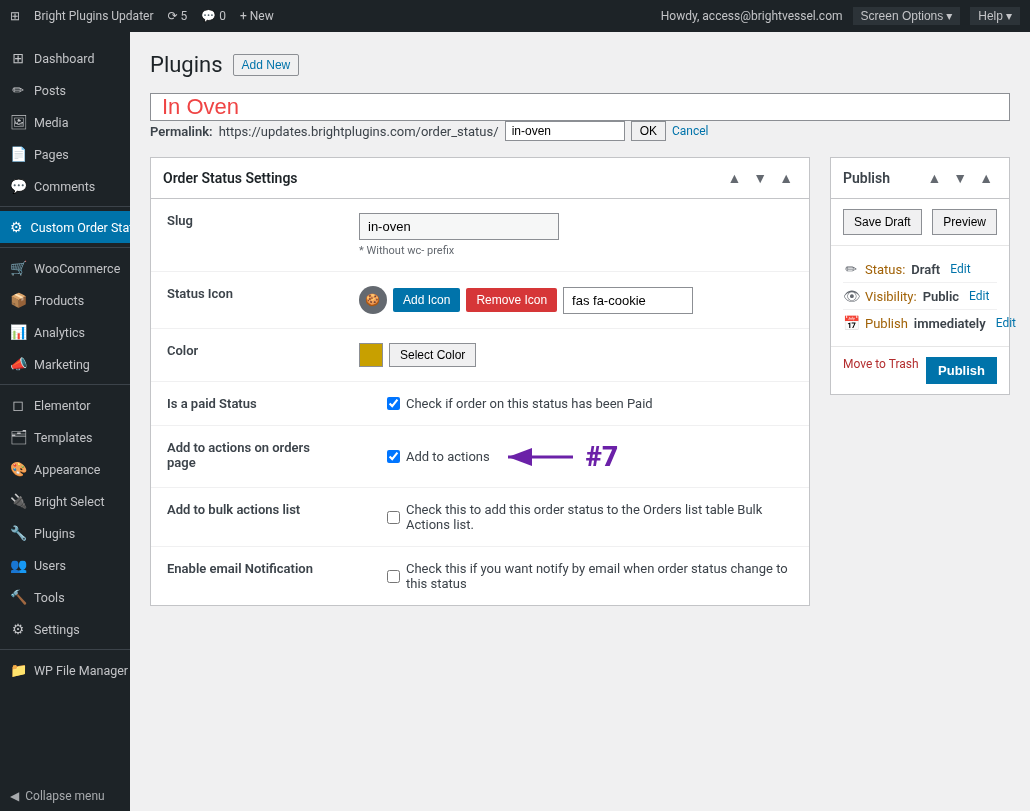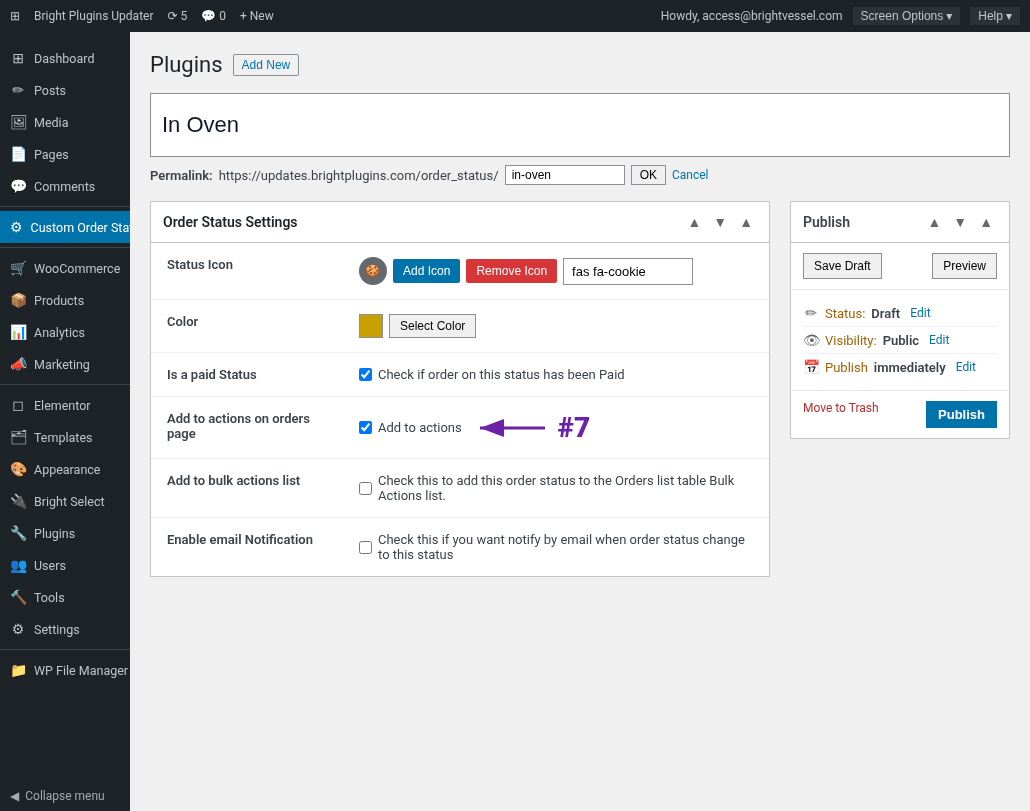--- a/index.html
+++ b/index.html
@@ -84,25 +84,24 @@
       padding: 3px 8px;
       font-size: 12px;
       cursor: pointer;
       border-radius: 2px;
     }
 
     
     .post-title-input {
       width: 100%;
       font-size: 22px;
-      padding: 18px 11px;
+      padding: 0 11px;
       border: 1px solid #8c8f94;
       background: #fff;
-      color: #0f172a;
-      margin-bottom: 8px;
+      color: #ef4444;
     }
 
     
     .permalink-row {
       display: flex;
       align-items: center;
       gap: 6px;
       font-size: 13px;
       margin-bottom: 16px;
       flex-wrap: wrap;
@@ -125,21 +124,21 @@
     .permalink-cancel-link { color: #0073aa; font-size: 12px; cursor: pointer; text-decoration: none; }
 
     
     .content-sidebar-wrap {
       display: flex;
       gap: 20px;
       align-items: flex-start;
     }
 
     .main-area { flex: 1; }
-    .side-area { width: 220px; flex-shrink: 0; }
+    .side-area { width: 180px; flex-shrink: 0; }
 
     
     .metabox {
       background: #fff;
       border: 1px solid #c3c4c7;
       margin-bottom: 16px;
     }
     .metabox-header {
       display: flex;
       align-items: center;
@@ -237,21 +236,21 @@
       border: 1px solid #8c8f94;
     }
     .select-color-btn {
       background: #f0f0f1;
       border: 1px solid #8c8f94;
       padding: 4px 10px;
       font-size: 12px;
       cursor: pointer;
     }
 
-    .checkbox-row { display: flex; align-items: center; gap: 6px; }
+    .checkbox-row { display: flex; align-items: center; gap: 6px; margin-left: 28px; }
     .checkbox-row input[type="checkbox"] { margin: 0; }
     .checkbox-row label { font-size: 13px; color: #3c434a; }
 
     
     .annotation-wrap {
       display: flex;
       align-items: center;
       gap: 8px;
     }
     .annotation-arrow {
@@ -488,20 +487,27 @@
             <div class="metabox-controls">
               <button class="metabox-ctrl-btn">▲</button>
               <button class="metabox-ctrl-btn">▼</button>
               <button class="metabox-ctrl-btn">▲</button>
             </div>
           </div>
 
           <table class="settings-table">
 
             <tbody>
+                <tr>
+              <th>Slug</th>
+              <td>
+                <input class="slug-input" type="text" value="in-oven" style="">
+                <div class="slug-hint">* Without wc- prefix</div>
+              </td>
+            </tr>
 
             <tr>
               <th>Status Icon</th>
               <td>
                 <div class="icon-controls">
                   <div class="icon-circle">
                     <span>🍪</span>
                   </div>
                   <button class="add-icon-btn">Add Icon</button>
                   <button class="remove-icon-btn">Remove Icon</button>

